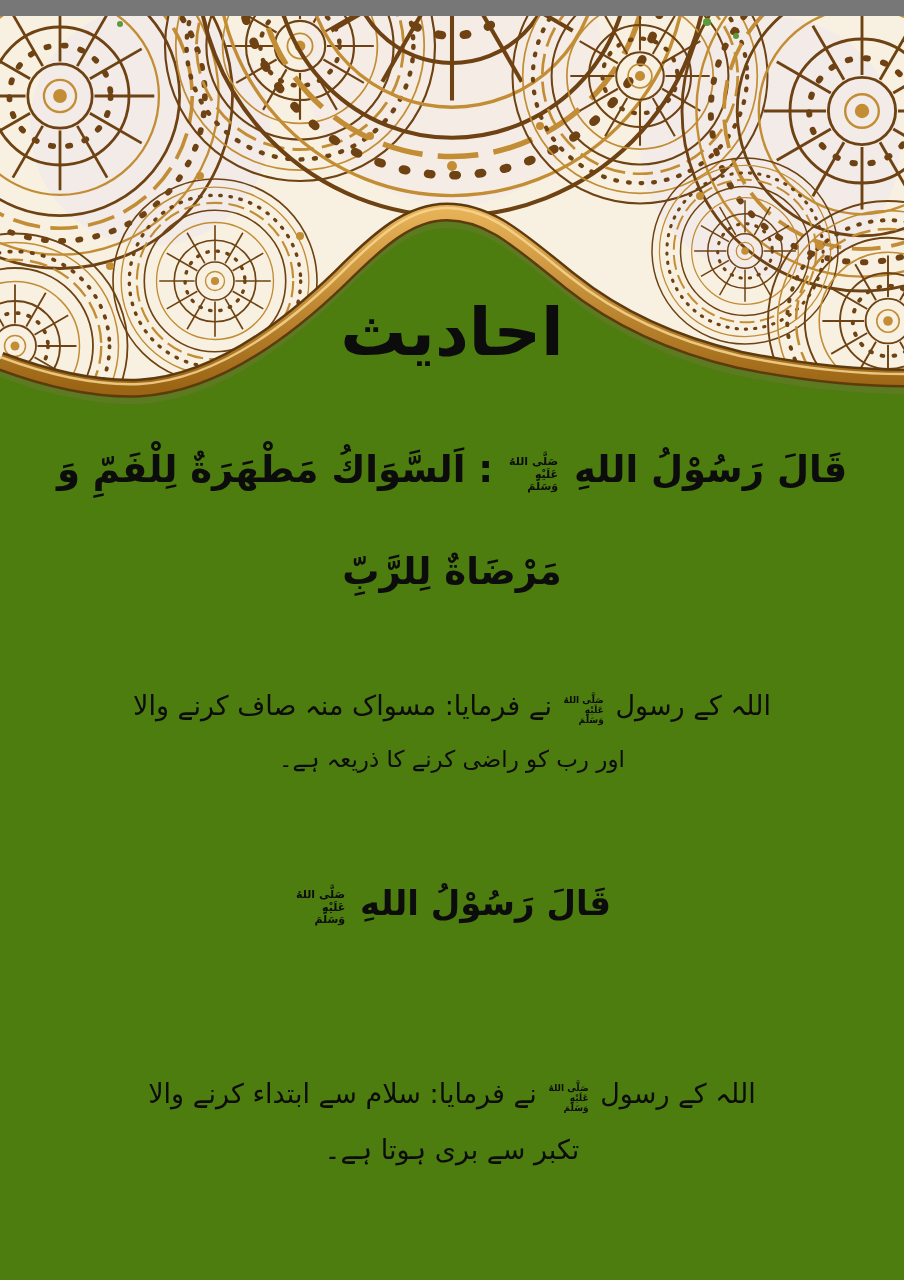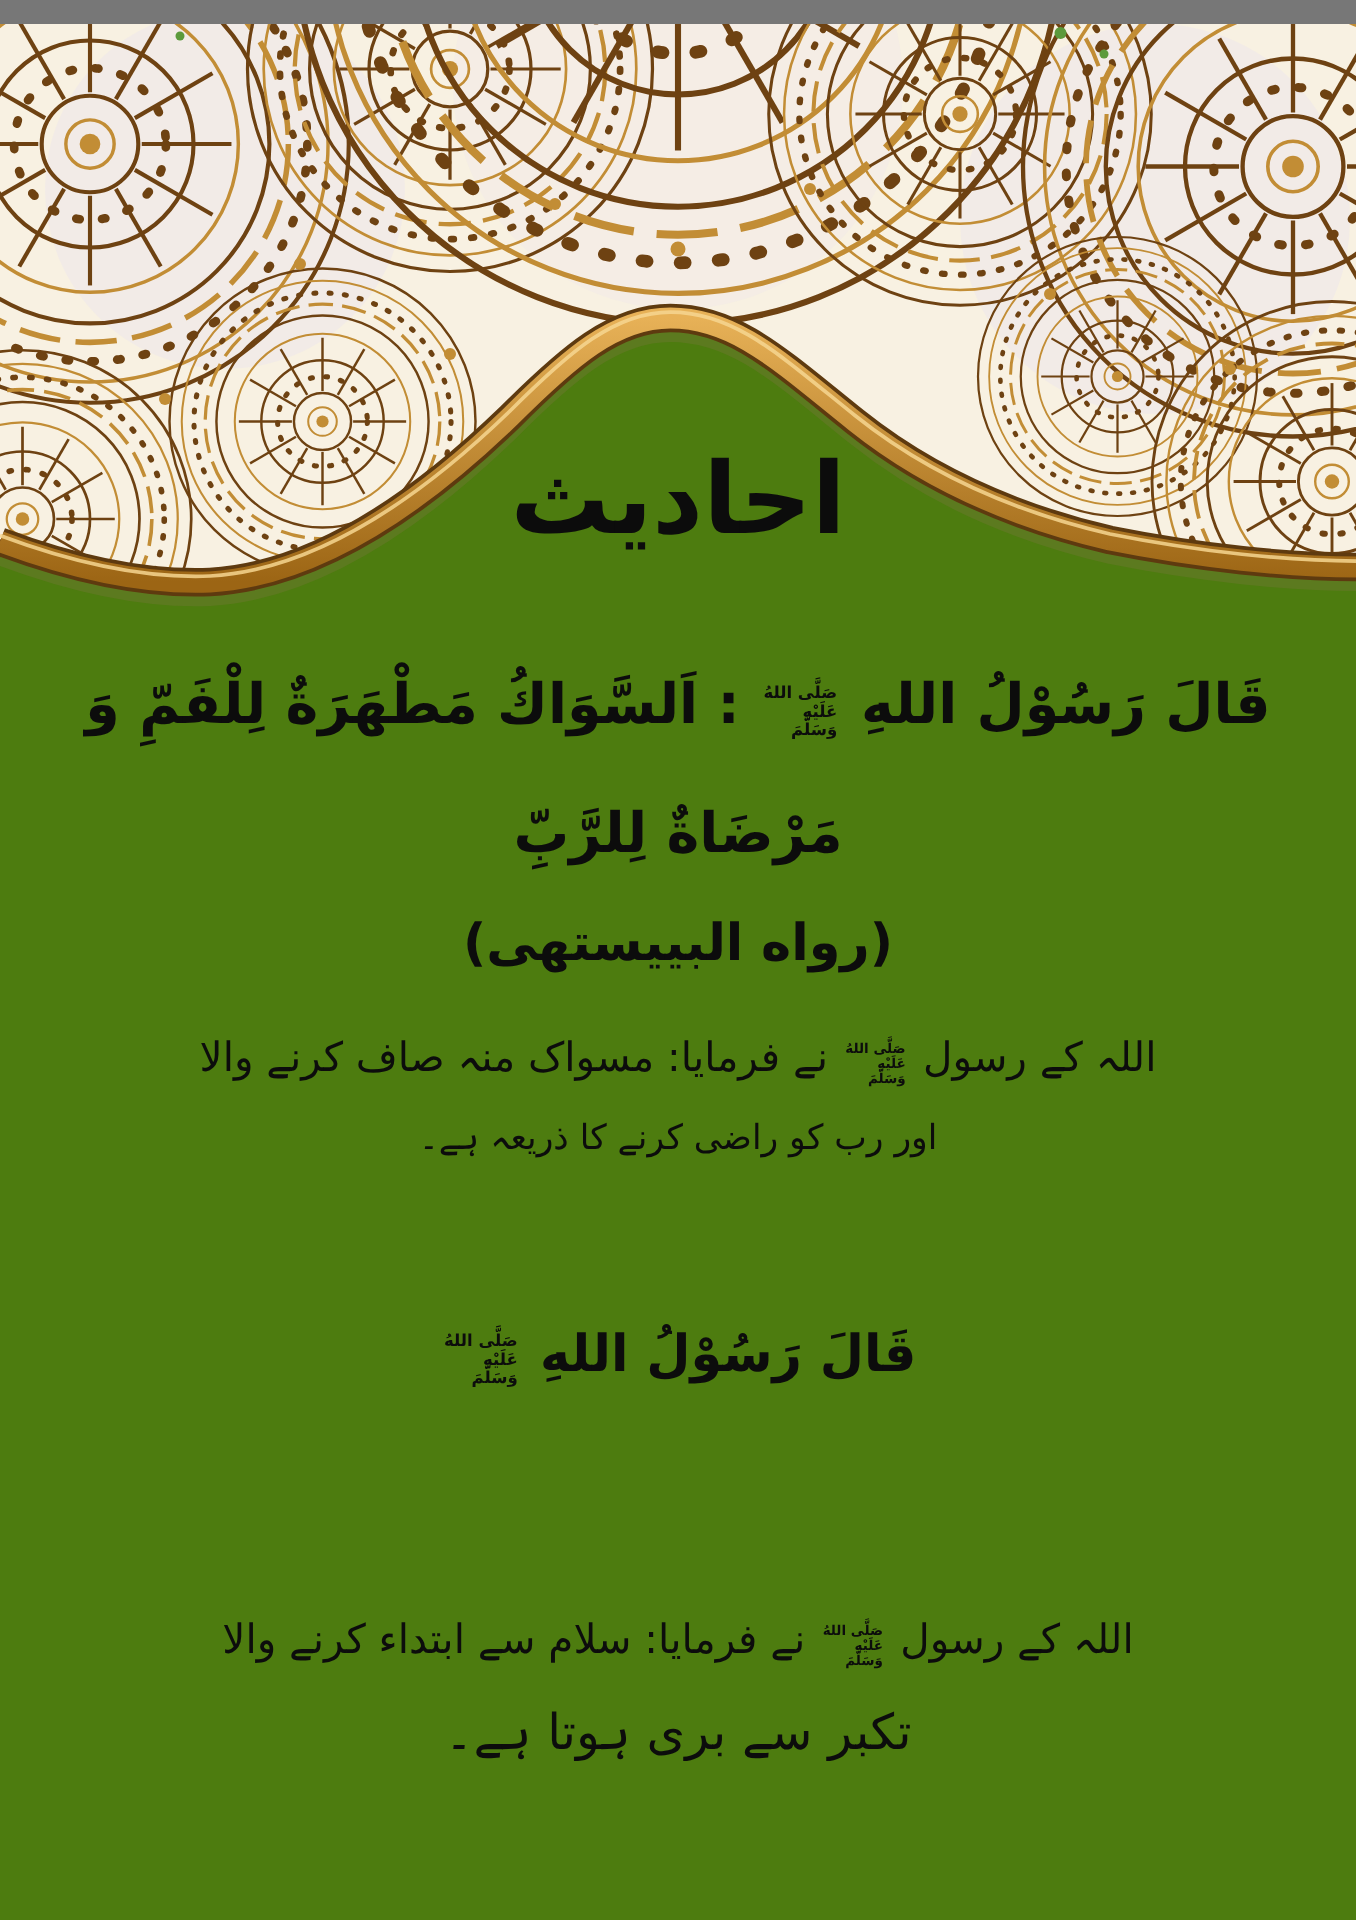--- a/index.html
+++ b/index.html
@@ -17,28 +17,28 @@
         stroke-dasharray:24 9;}
   .fil-g{fill:var(--orn-line_gold,#c28d35);}
   .tint{fill:#eae5ee;opacity:.45;}
   .stopA{stop-color:var(--orn-band_top,#e7b157);}
   .stopB{stop-color:var(--orn-band_bottom,#9c6514);}
   .band-edge{stroke:var(--orn-band_edge,#5e3a0f);}
   .line{position:absolute;left:0;width:100%;text-align:center;direction:rtl;
         white-space:nowrap;line-height:1.5;}
   .t-title{top:284px;font-size:66px;font-weight:700;line-height:1;}
   .t-ar1{top:426px;font-size:37px;font-weight:700;}
-  .t-ar1b{top:512px;font-size:37px;font-weight:700;}
+  .t-ar1b{top:528px;font-size:37px;font-weight:700;}
   .t-src1{top:588px;font-size:34px;font-weight:700;}
   .t-ur1a{top:670px;font-size:27px;}
   .t-ur1b{top:726px;font-size:23px;}
   .t-ar2{top:862px;font-size:34px;font-weight:700;}
   .t-src2{top:944px;font-size:34px;font-weight:700;}
   .t-ur2a{top:1058px;font-size:27px;}
-  .t-ur2b{top:1114px;font-size:33px;}
+  .t-ur2b{top:1114px;font-size:27px;}
   .pbuh{display:inline-block;vertical-align:-8px;text-align:right;
         line-height:1.12;margin:0 3px;font-weight:600;}
   .pbuh-lg{font-size:11px;}
   .pbuh-sm{font-size:9px;}
   .pbuh span{display:block;}
 </style>
 </head>
 <body>
 
 <div class="canvas">
@@ -139,21 +139,20 @@
   <div class="line t-ar1">
     <span>قَالَ رَسُوْلُ اللهِ</span>
     <span class="pbuh pbuh-lg">
       <span>صَلَّى اللهُ</span>
       <span>عَلَيْهِ</span>
       <span>وَسَلَّمَ</span>
     </span>
     <span>: اَلسَّوَاكُ  مَطْهَرَةٌ لِلْفَمِّ وَ</span>
   </div>
   <div class="line t-ar1b">مَرْضَاةٌ لِلرَّبِّ</div>
-  <div class="line t-src1">(رواه البييستهى)</div>
 
   <div class="line t-ur1a">
     <span>اللہ کے رسول</span>
     <span class="pbuh pbuh-sm">
       <span>صَلَّى اللهُ</span>
       <span>عَلَيْهِ</span>
       <span>وَسَلَّمَ</span>
     </span>
     <span>نے فرمایا: مسواک منہ صاف کرنے والا</span>
   </div>

